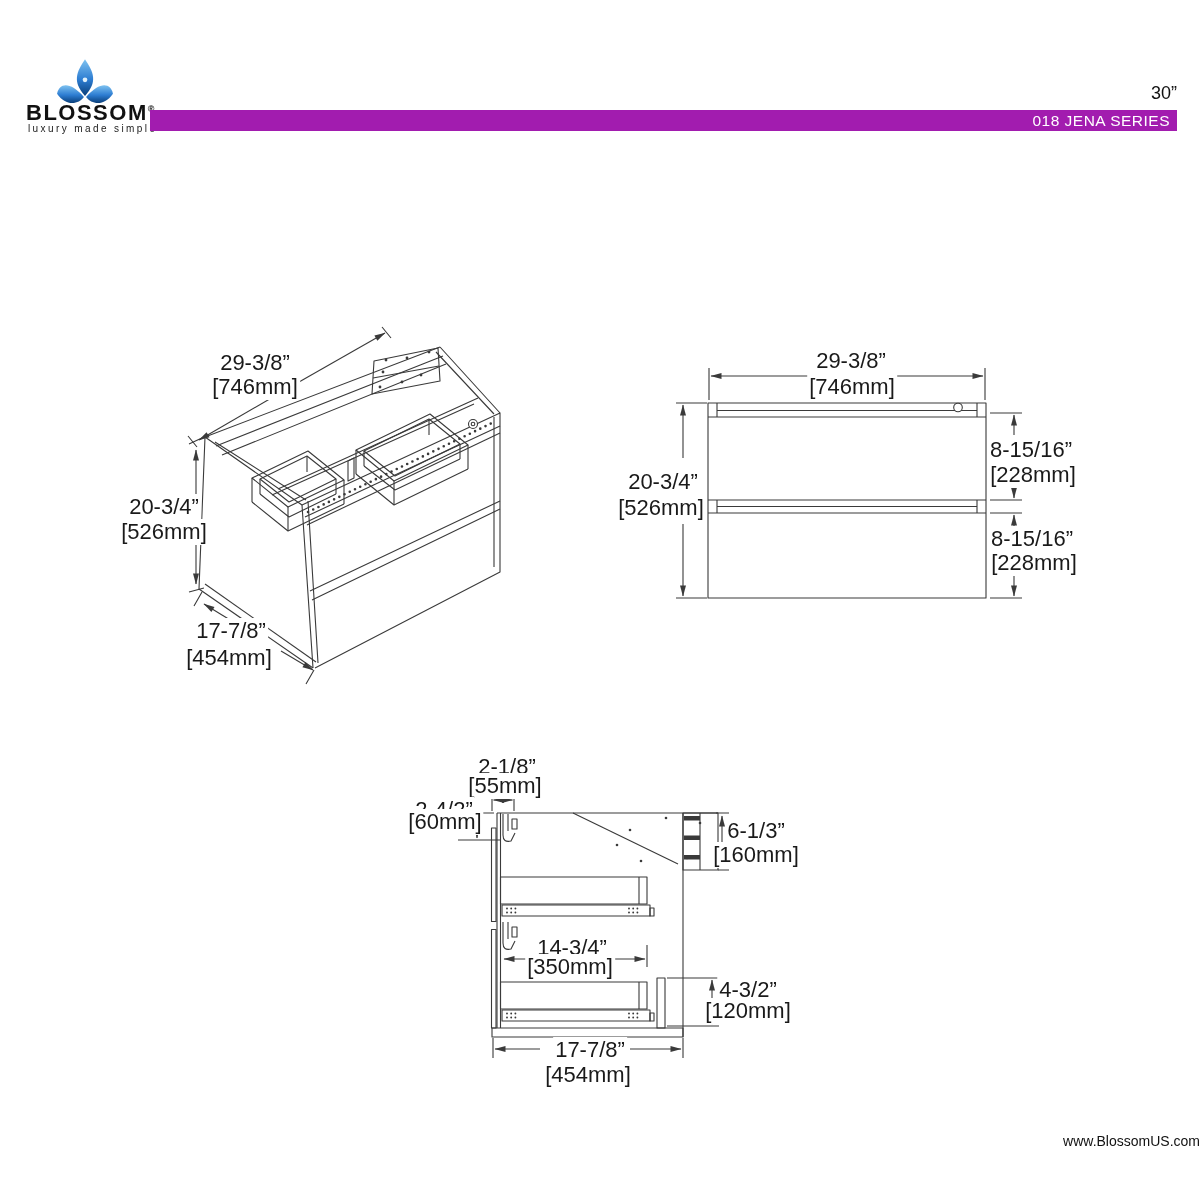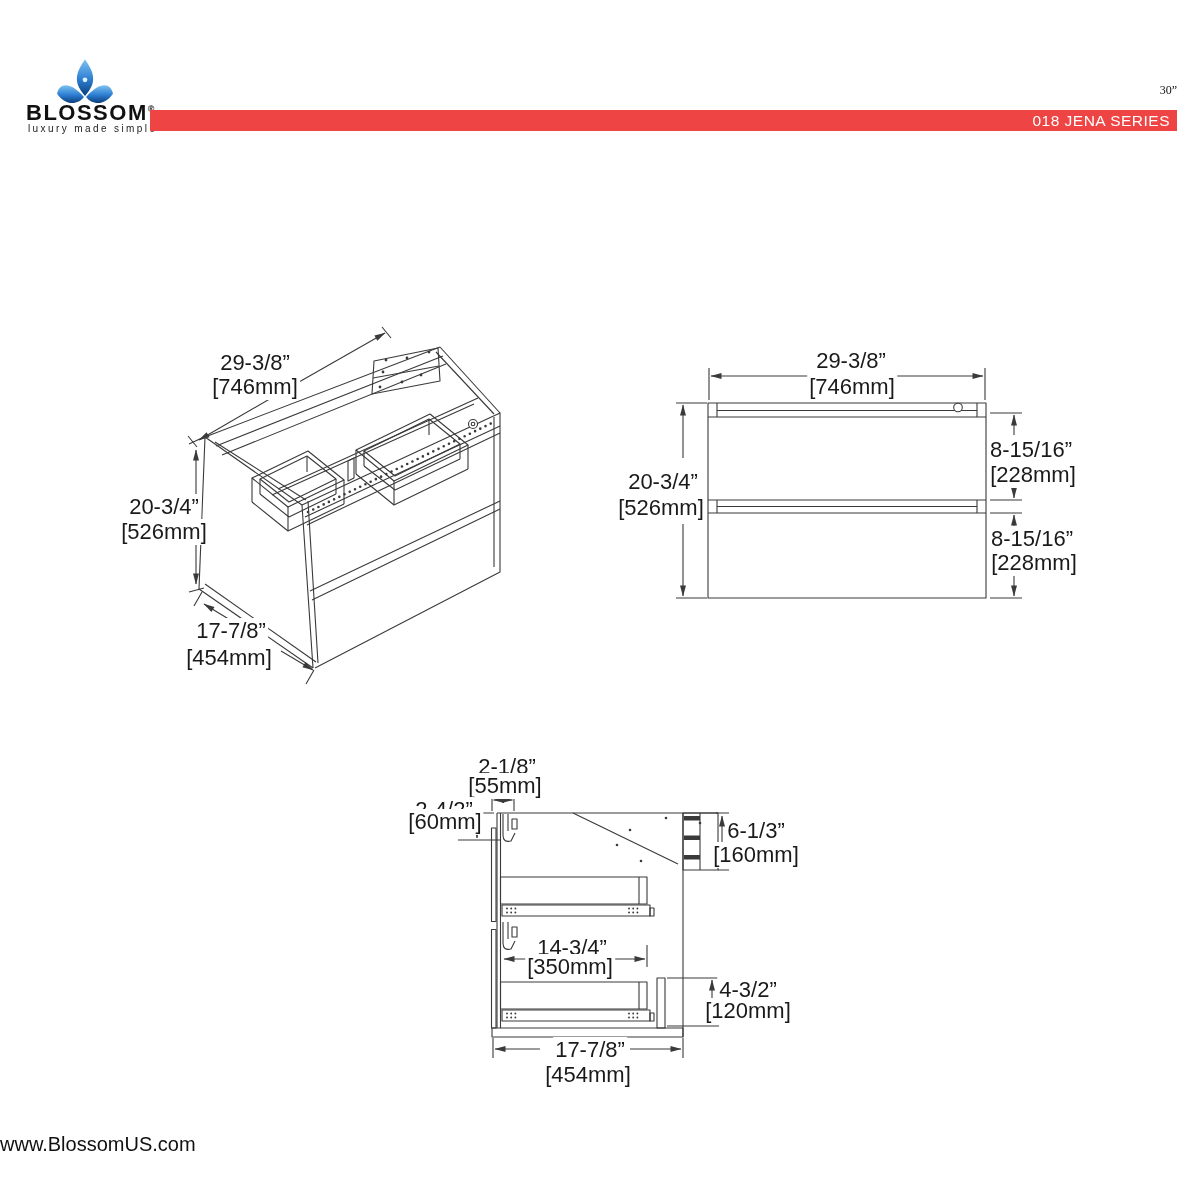--- a/index.html
+++ b/index.html
@@ -5,39 +5,39 @@
   html,body{margin:0;padding:0;background:#fff;}
   body{width:1200px;height:1200px;position:relative;overflow:hidden;
        font-family:"Liberation Sans",sans-serif;color:#1a1a1a;}
   
   .logo-flower{position:absolute;left:56px;top:58px;width:58px;height:50px;}
   .brand{position:absolute;left:26px;top:100px;font-family:Liberation Sans, sans-serif;
          font-weight:bold;font-size:22px;letter-spacing:1.5px;color:#111;white-space:nowrap;}
   .brand sup{font-size:9px;vertical-align:8px;letter-spacing:0;}
   .tagline{position:absolute;left:28px;top:123px;font-size:10px;letter-spacing:2.4px;
            color:#222;white-space:nowrap;}
-  .size-label{position:absolute;right:23px;top:83px;font-size:12px;color:#111;font-family:Liberation Serif, serif;}
+  .size-label{position:absolute;right:23px;top:83px;font-size:18px;color:#111;}
   .series-bar{position:absolute;left:150px;right:23px;top:110px;height:21px;
-              background:#ef4444;color:#fff;text-align:right;font-size:15.5px;
+              background:#a21caf;color:#fff;text-align:right;font-size:15.5px;
               line-height:21px;padding-right:7px;letter-spacing:0.5px;}
   
   svg.art{position:absolute;left:0;top:0;z-index:1;}
   .art path,.art line,.art rect,.art circle,.art polygon{
       stroke:#3a3a3a;stroke-width:1.1;fill:none;stroke-linejoin:round;}
   .art .fill{fill:#3a3a3a;stroke:none;}
   .art .wfill{fill:#fff;}
   .art .dots{stroke-dasharray:0 5.8;stroke-linecap:round;stroke-width:2.6;}
   .art .dots-sm{stroke-dasharray:0 4.2;stroke-linecap:round;stroke-width:1.9;}
   .art marker path{fill:#3a3a3a;stroke:none;}
   
   .dim{position:absolute;transform:translate(-50%,-50%);font-size:22px;
        background:#fff;padding:0 2px;white-space:nowrap;z-index:3;color:#1a1a1a;}
   
-  .footer{position:absolute;left:0;right:0;top:1133px;text-align:left;
-          font-size:20px;color:#111;z-index:3;}
+  .footer{position:absolute;left:0;right:0;top:1133px;text-align:right;
+          font-size:14px;color:#111;z-index:3;}
 </style>
 </head>
 <body>
 
 <svg class="logo-flower" viewBox="0 0 54 46">
   <defs>
     <linearGradient id="pg" x1="0" y1="0" x2="0" y2="1">
       <stop offset="0" stop-color="#7ec2f0"></stop>
       <stop offset="0.55" stop-color="#2d7dd2"></stop>
       <stop offset="1" stop-color="#0a3f7a"></stop>

